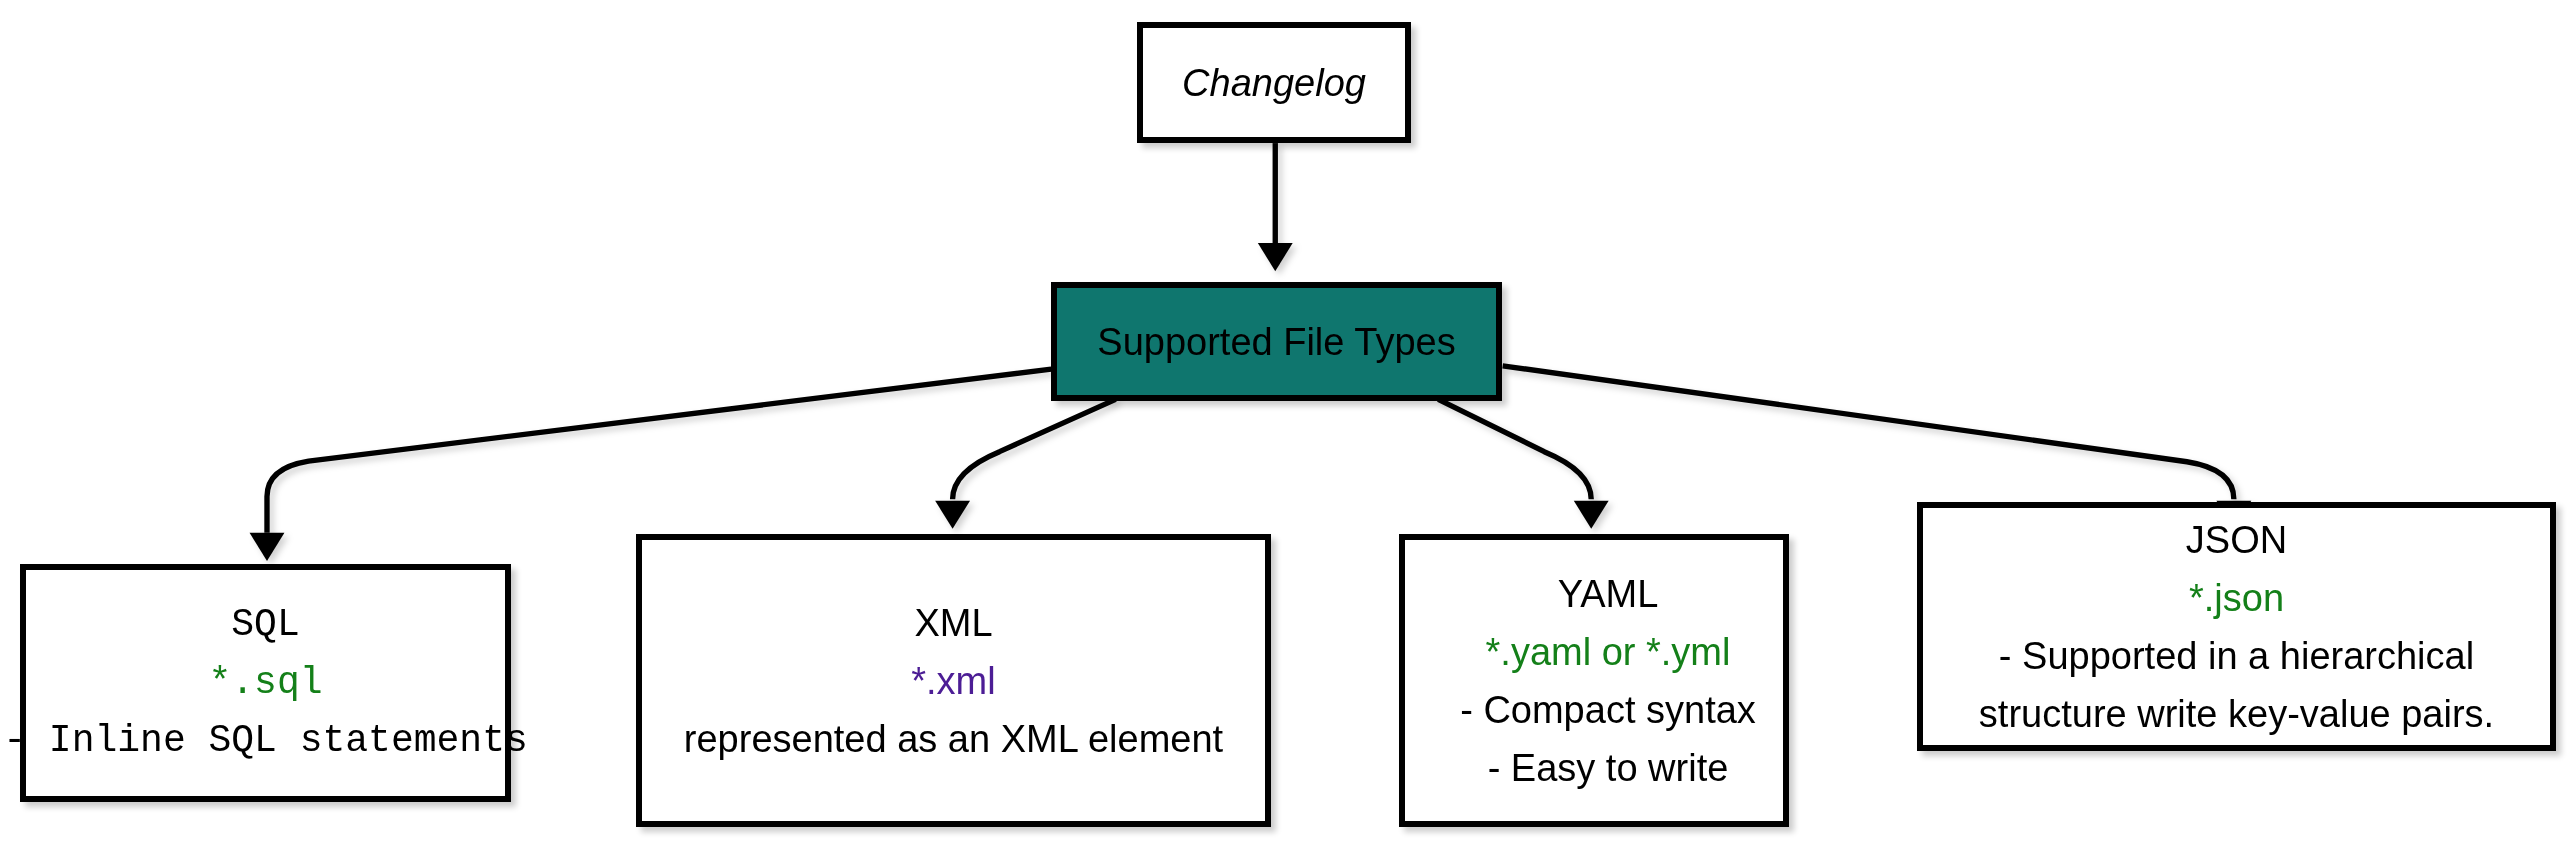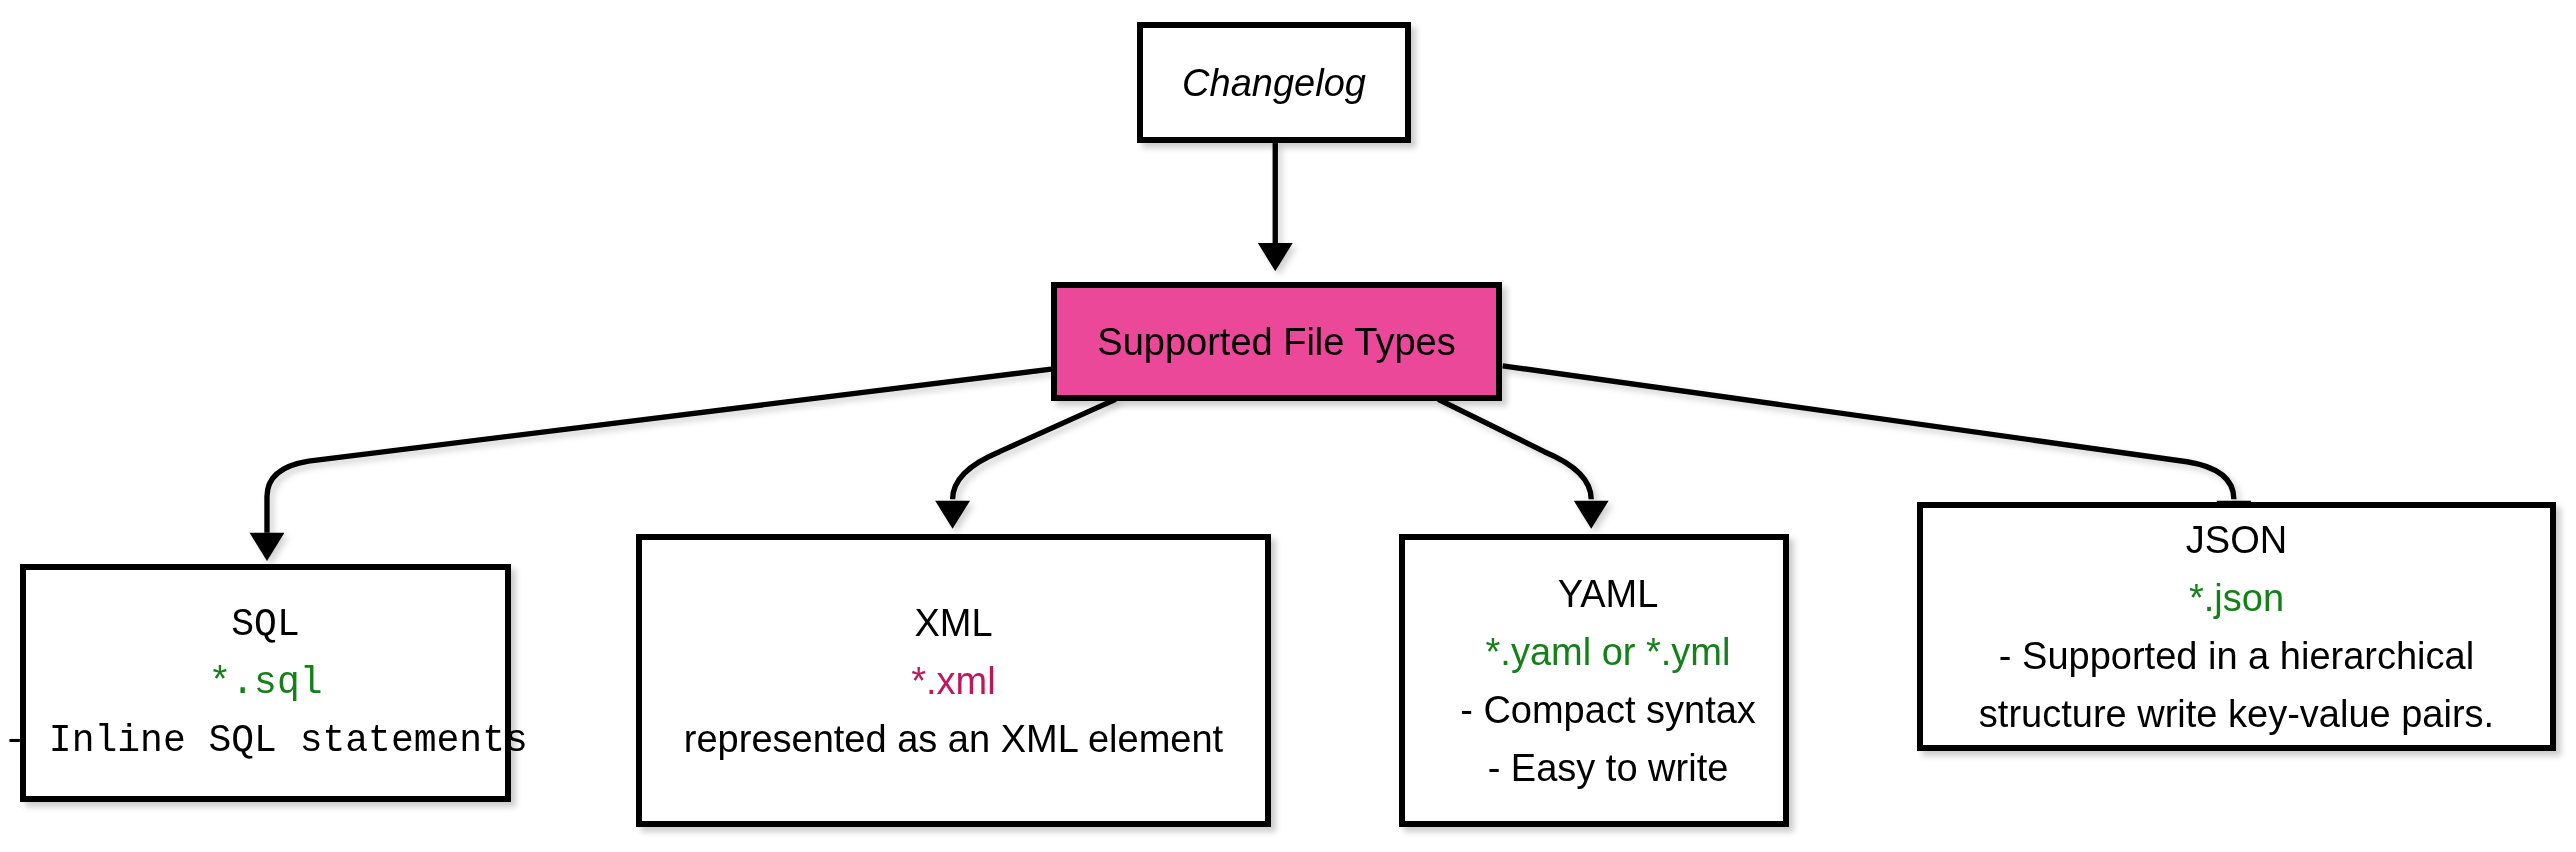--- a/index.html
+++ b/index.html
@@ -68,33 +68,33 @@
       <polygon points="1420,788 1394,746 1446,746"></polygon>
       <polygon points="2372,788 2346,746 2398,746"></polygon>
       <polygon points="3330,788 3304,746 3356,746"></polygon>
     </g>
   </svg>
 
   <div class="node" id="node-changelog" style="border-color: rgb(0, 0, 0); background: rgb(255, 255, 255); color: rgb(0, 0, 0);">
     <span>Changelog</span>
   </div>
 
-  <div class="node" id="node-hub" style="border-color: rgb(0, 0, 0); background: #ec4899; color: rgb(0, 0, 0);">
+  <div class="node" id="node-hub" style="border-color: rgb(0, 0, 0); background: #0f766e; color: rgb(0, 0, 0);">
     <span>Supported File Types</span>
   </div>
 
   <div class="node" id="node-sql" style="border-color: rgb(0, 0, 0); background: rgb(255, 255, 255); color: rgb(0, 0, 0);">
     <span>SQL</span>
     <span class="ext" style="color: rgb(20, 128, 25);">*.sql</span>
     <span>- Inline SQL statements</span>
   </div>
 
   <div class="node" id="node-xml" style="border-color: rgb(0, 0, 0); background: rgb(255, 255, 255); color: rgb(0, 0, 0);">
     <span>XML</span>
-    <span class="ext" style="color: #be185d;">*.xml</span>
+    <span class="ext" style="color: #4c1d95;">*.xml</span>
     <span>represented as an XML element</span>
   </div>
 
   <div class="node" id="node-yaml" style="border-color: rgb(0, 0, 0); background: rgb(255, 255, 255); color: rgb(0, 0, 0); padding-left: 28px;">
     <span>YAML</span>
     <span class="ext" style="color: rgb(20, 128, 25);">*.yaml or *.yml</span>
     <span>- Compact syntax</span>
     <span>- Easy to write</span>
   </div>
 

